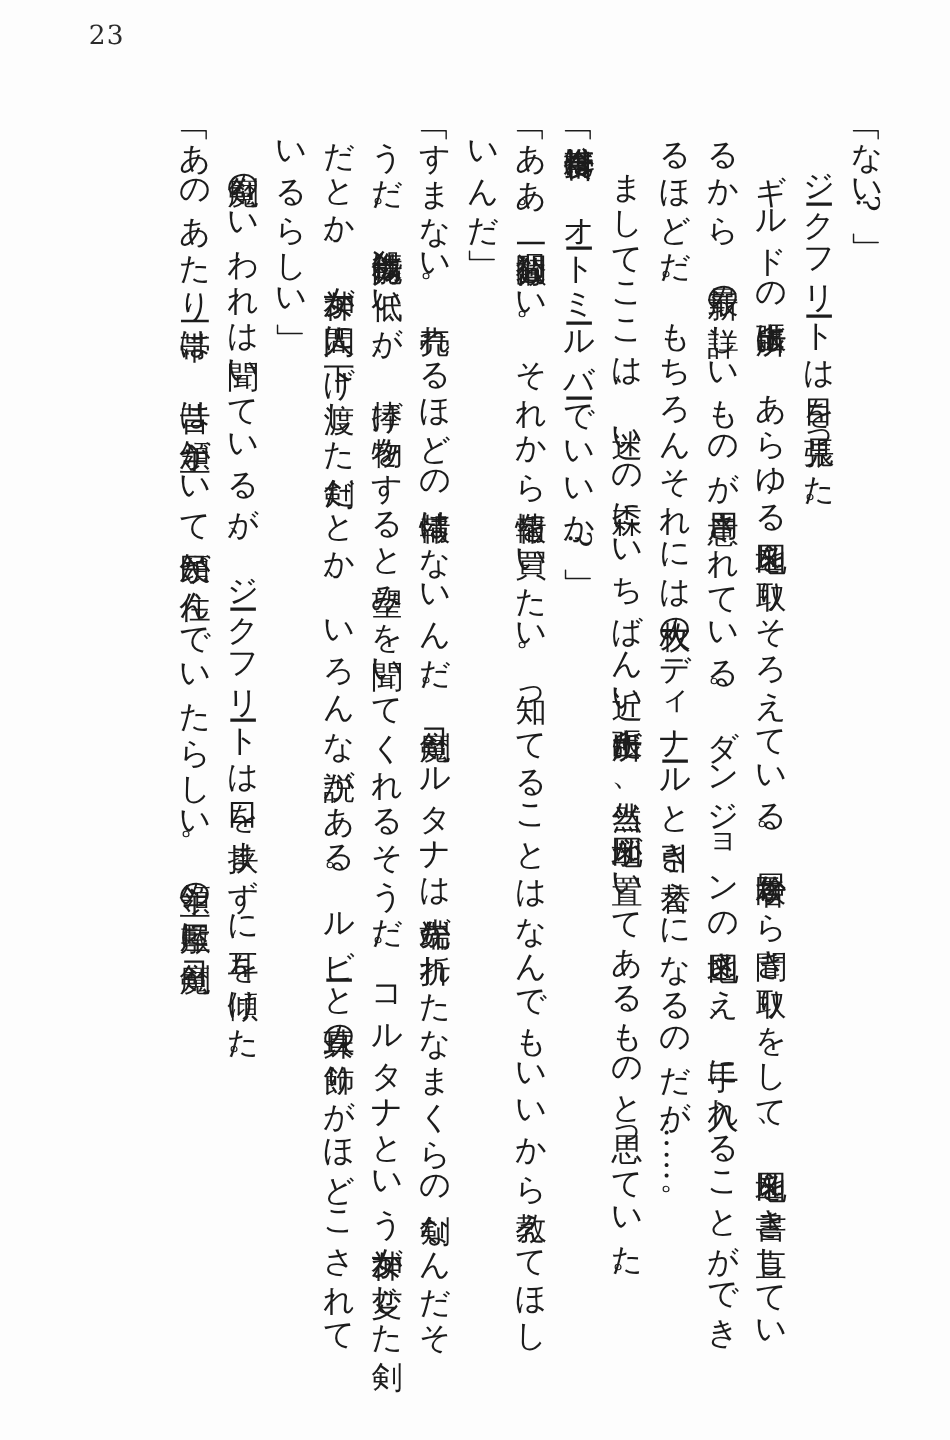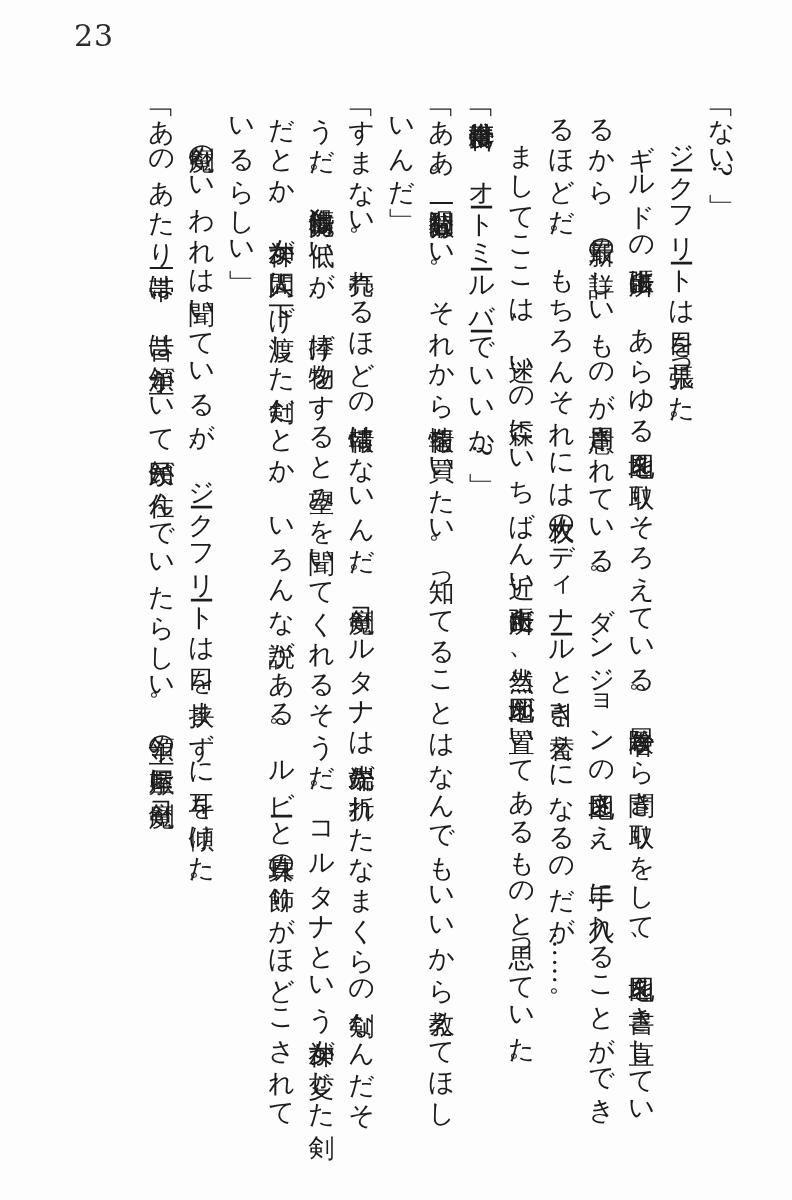--- a/index.html
+++ b/index.html
@@ -16,21 +16,21 @@
   }
   .book-page {
     position: absolute;
     inset: 0;
     background: #fdfdfd;
   }
   .page-number {
     position: absolute;
     top: 18px;
     left: 74px;
-    font-size: 30px;
+    font-size: 22px;
     color: #2b2b2b;
     letter-spacing: 1px;
     font-family: "DejaVu Serif", "Liberation Serif", serif;
   }
   
   .text-block {
     position: absolute;
     top: 100px;
     right: 50px;
     height: 1032px;

